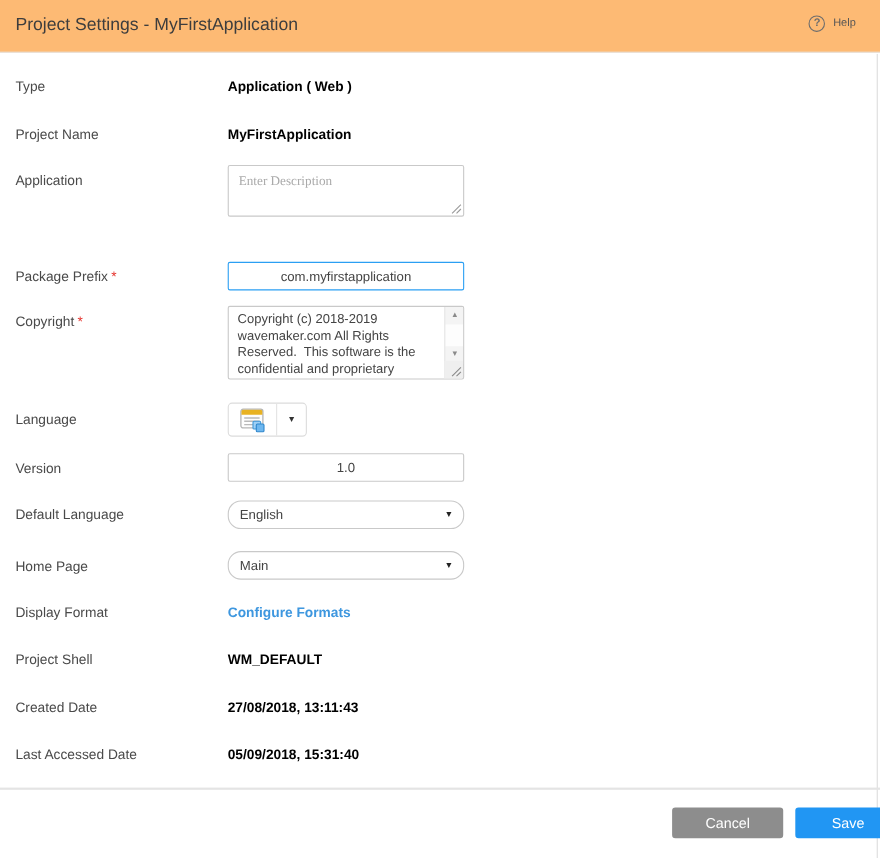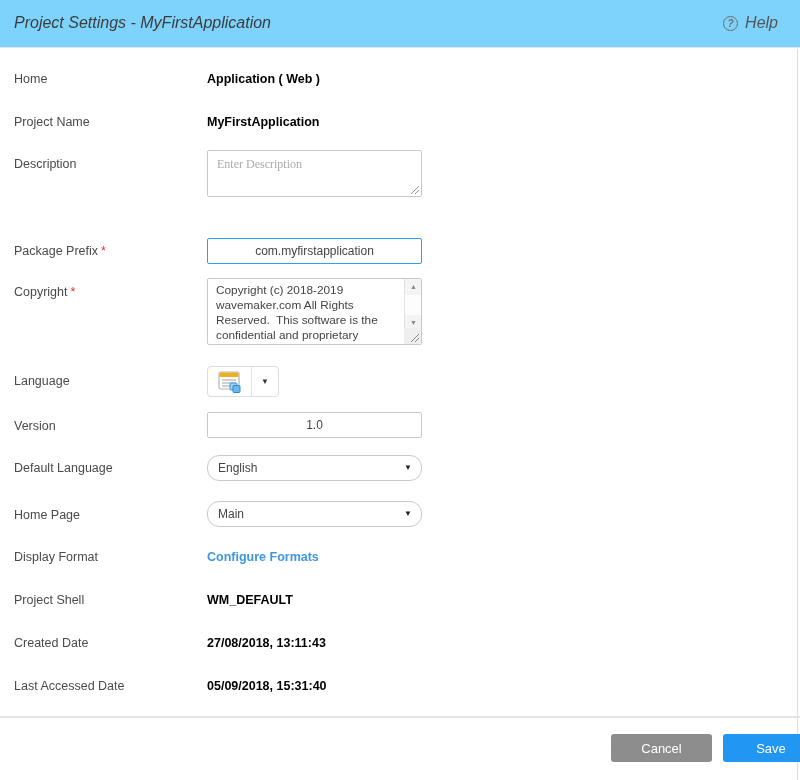--- a/index.html
+++ b/index.html
@@ -2,26 +2,26 @@
 <html><head>
 <meta charset="utf-8">
 <style>
   * { margin:0; padding:0; box-sizing:border-box; }
   html,body { background:#fff; }
   body { font-family:"Liberation Sans", sans-serif; width:800px; height:780px; position:relative; color:#4a4a4a; }
 
   .dialog { position:absolute; left:0; top:0; width:800px; height:780px; background:#fff; }
 
   
-  .header { position:absolute; left:0; top:0; width:800px; height:48px; background:#7dd3fc; border-bottom:1px solid #e6e6e6;font-style:italic; }
+  .header { position:absolute; left:0; top:0; width:800px; height:48px; background:#fdba74; border-bottom:1px solid #e6e6e6; }
   .header-title { position:absolute; left:14px; top:14px; font-size:16px; color:#3d3d3d; }
   .help { position:absolute; right:22px; top:14px; display:flex; align-items:center; gap:7px; cursor:pointer; }
   .help-icon { width:15px; height:15px; border:1.4px solid #6d6d6d; border-radius:50%; color:#6d6d6d;
                font-size:10px; line-height:13px; text-align:center; font-weight:bold; }
-  .help-label { font-size:16px; color:#555; }
+  .help-label { font-size:10px; color:#555; }
 
   
   .content { position:absolute; left:0; top:49px; width:798px; height:731px; background:#fff; border-right:1px solid #ddd; }
 
   .row-label { position:absolute; left:14px; font-size:12.5px; color:#4a4a4a; }
   .req { color:#e5342e; margin-left:3px; }
   .static-value { position:absolute; left:207px; font-size:12.5px; font-weight:bold; color:#000000; }
 
   input.text-input { position:absolute; left:207px; width:215px; height:26px; border:1px solid #c9c9c9; border-radius:2px;
                      padding:0 10px; font-family:"Liberation Sans", sans-serif; font-size:12px; color:#444; outline:none; }
@@ -63,27 +63,27 @@
   <div class="header">
     <div class="header-title">Project Settings - MyFirstApplication</div>
     <div class="help">
       <span class="help-icon">?</span>
       <span class="help-label">Help</span>
     </div>
   </div>
 
   <div class="content">
 
-    <div class="row-label" style="top:23px">Home</div>
+    <div class="row-label" style="top:23px">Type</div>
     <div class="static-value" style="top:23px">Application ( Web )</div>
 
     <div class="row-label" style="top:66px">Project Name</div>
     <div class="static-value" style="top:66px">MyFirstApplication</div>
 
-    <div class="row-label" style="top:108px">Description</div>
+    <div class="row-label" style="top:108px">Application</div>
     <div class="textarea-box" style="top:101px; height:47px;font-family:Liberation Serif, serif;">
       <div class="ta-placeholder">Enter Description</div>
       <svg class="ta-grip" viewBox="0 0 12 12">
         <line x1="3" y1="11" x2="11" y2="3" stroke="#999" stroke-width="1"></line>
         <line x1="7" y1="11" x2="11" y2="7" stroke="#999" stroke-width="1"></line>
       </svg>
     </div>
 
     <div class="row-label" style="top:195px"><span>Package Prefix</span><span class="req">*</span></div>
     <input class="text-input focused" style="top: 189px; text-align: center;" type="text" value="com.myfirstapplication">

